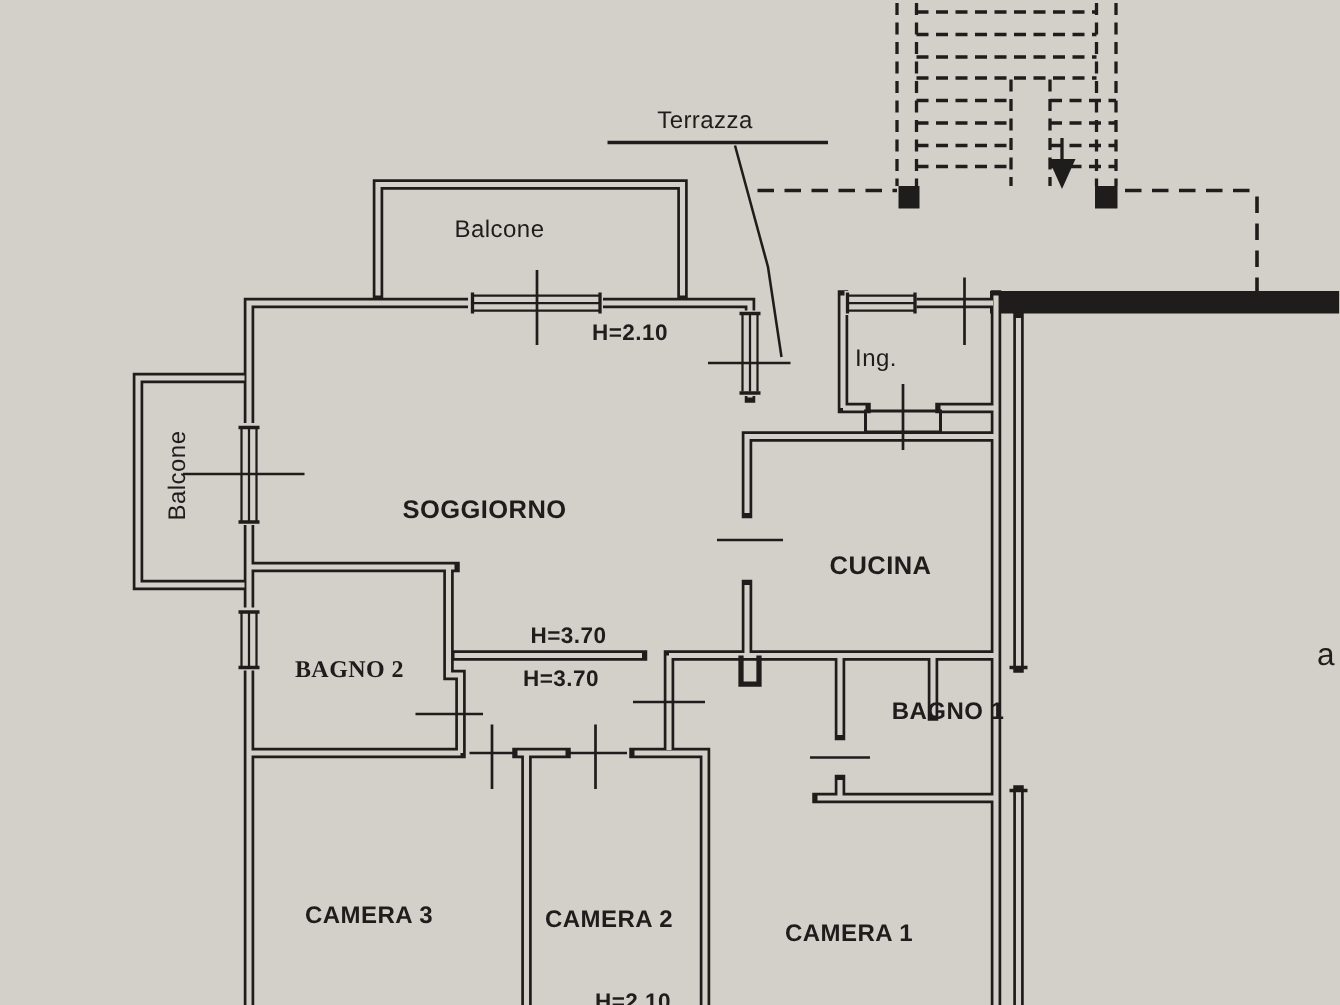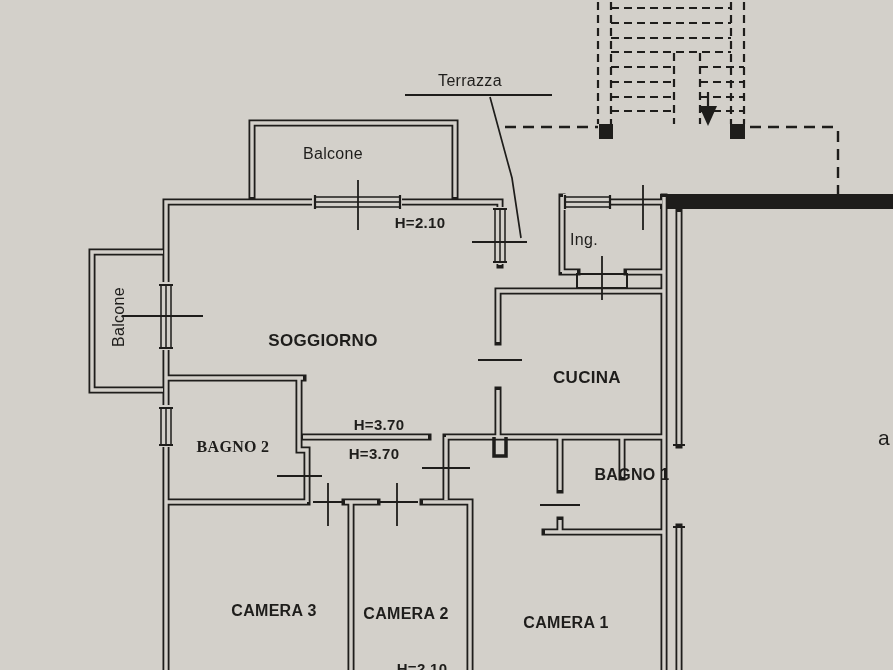--- a/index.html
+++ b/index.html
@@ -177,18 +177,18 @@
   <div class="lbl plain" style="left:333px;top:154px;">Balcone</div>
   <div class="lbl plain rot" style="left:119px;top:317px;">Balcone</div>
   <div class="lbl room big" style="left:323px;top:301px;margin-top:39px;">SOGGIORNO</div>
   <div class="lbl dim" style="left:420px;top:222px;">H=2.10</div>
   <div class="lbl plain" style="left:584px;top:240px;text-align:right;">Ing.</div>
   <div class="lbl room big" style="left:587px;top:361px;margin-top:16px;">CUCINA</div>
   <div class="lbl room" style="left:233px;top:447px;font-family:Liberation Serif, serif;">BAGNO 2</div>
   <div class="lbl dim" style="left:379px;top:424px;">H=3.70</div>
   <div class="lbl dim" style="left:374px;top:453px;">H=3.70</div>
   <div class="lbl room" style="left:619px;top:475px;margin-left:13px;">BAGNO 1</div>
-  <div class="lbl room" style="left:246px;top:611px;margin-left:28px;">CAMERA 3</div>
+  <div class="lbl room" style="left:246px;top:611px;">CAMERA 3</div>
   <div class="lbl room" style="left:406px;top:614px;text-align:right;">CAMERA 2</div>
   <div class="lbl room" style="left:566px;top:611px;margin-top:12px;">CAMERA 1</div>
   <div class="lbl dim" style="left:422px;top:668px;">H=2.10</div>
   <div class="lbl edge-a" style="left:884px;top:437px;">a</div>
 </div>
 
 </body></html>

